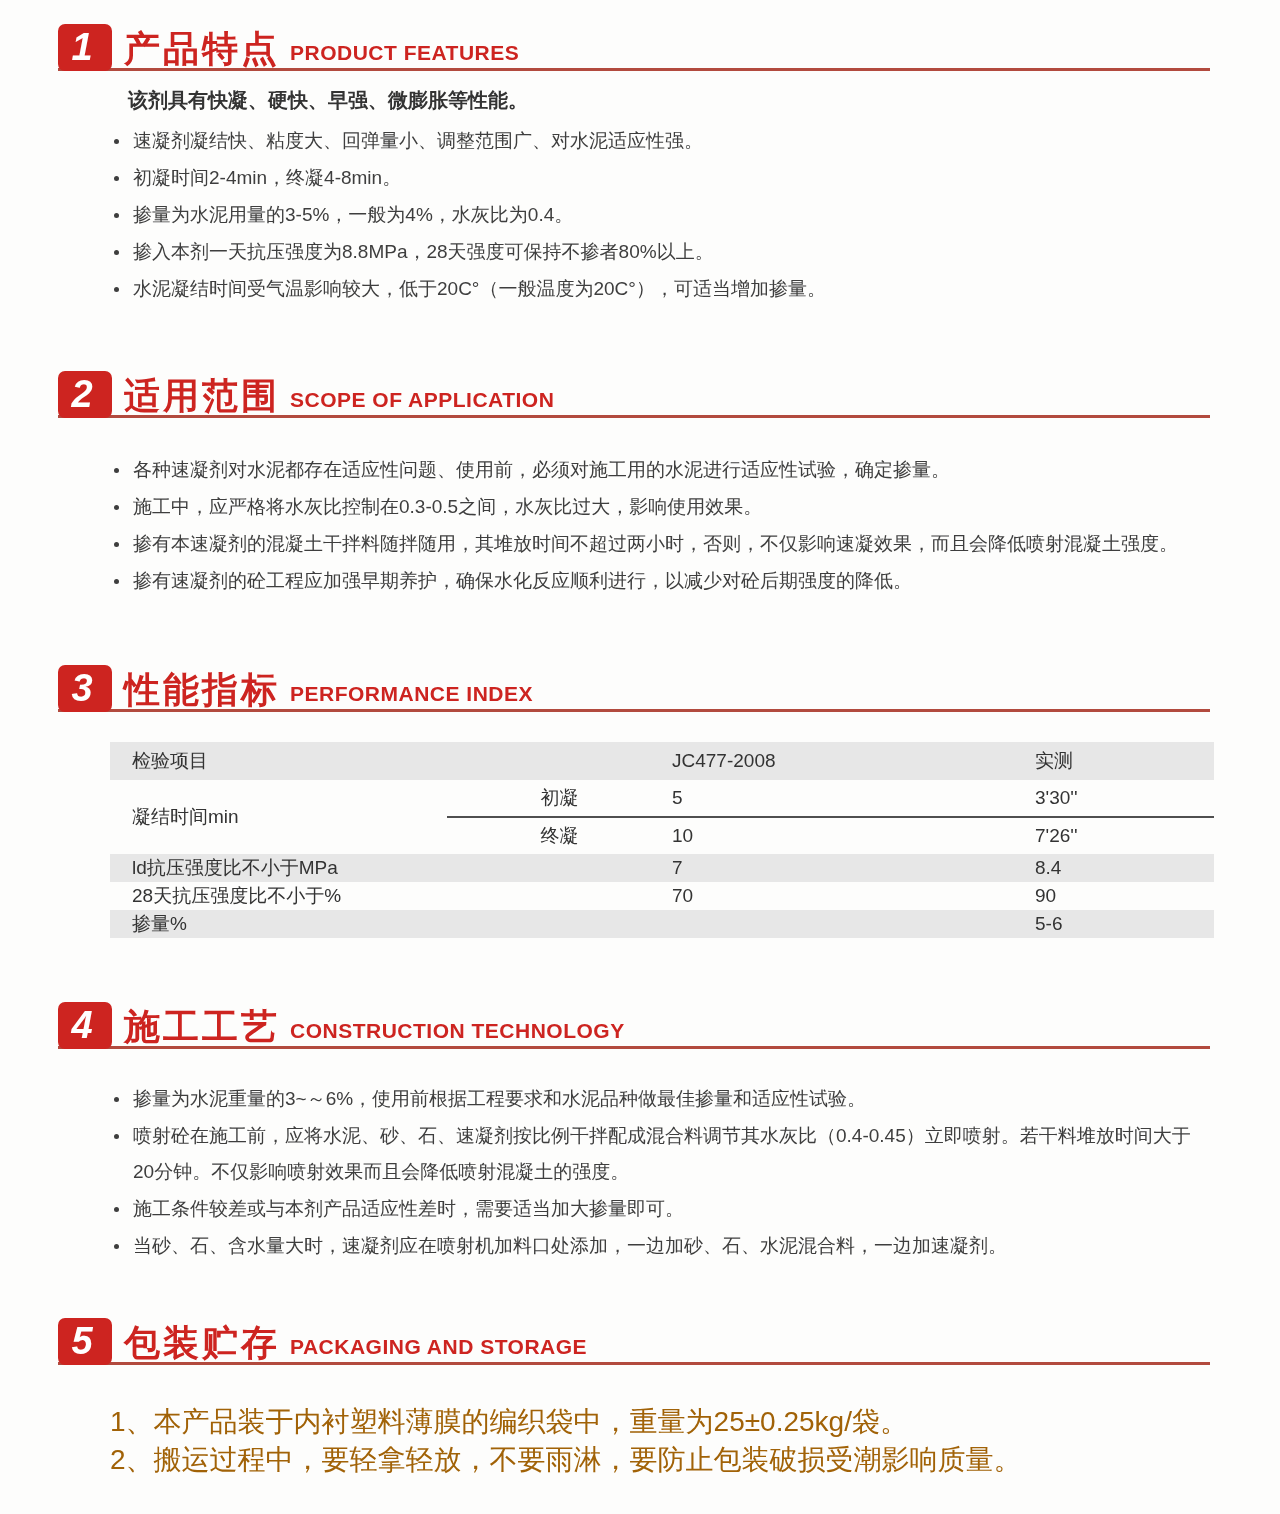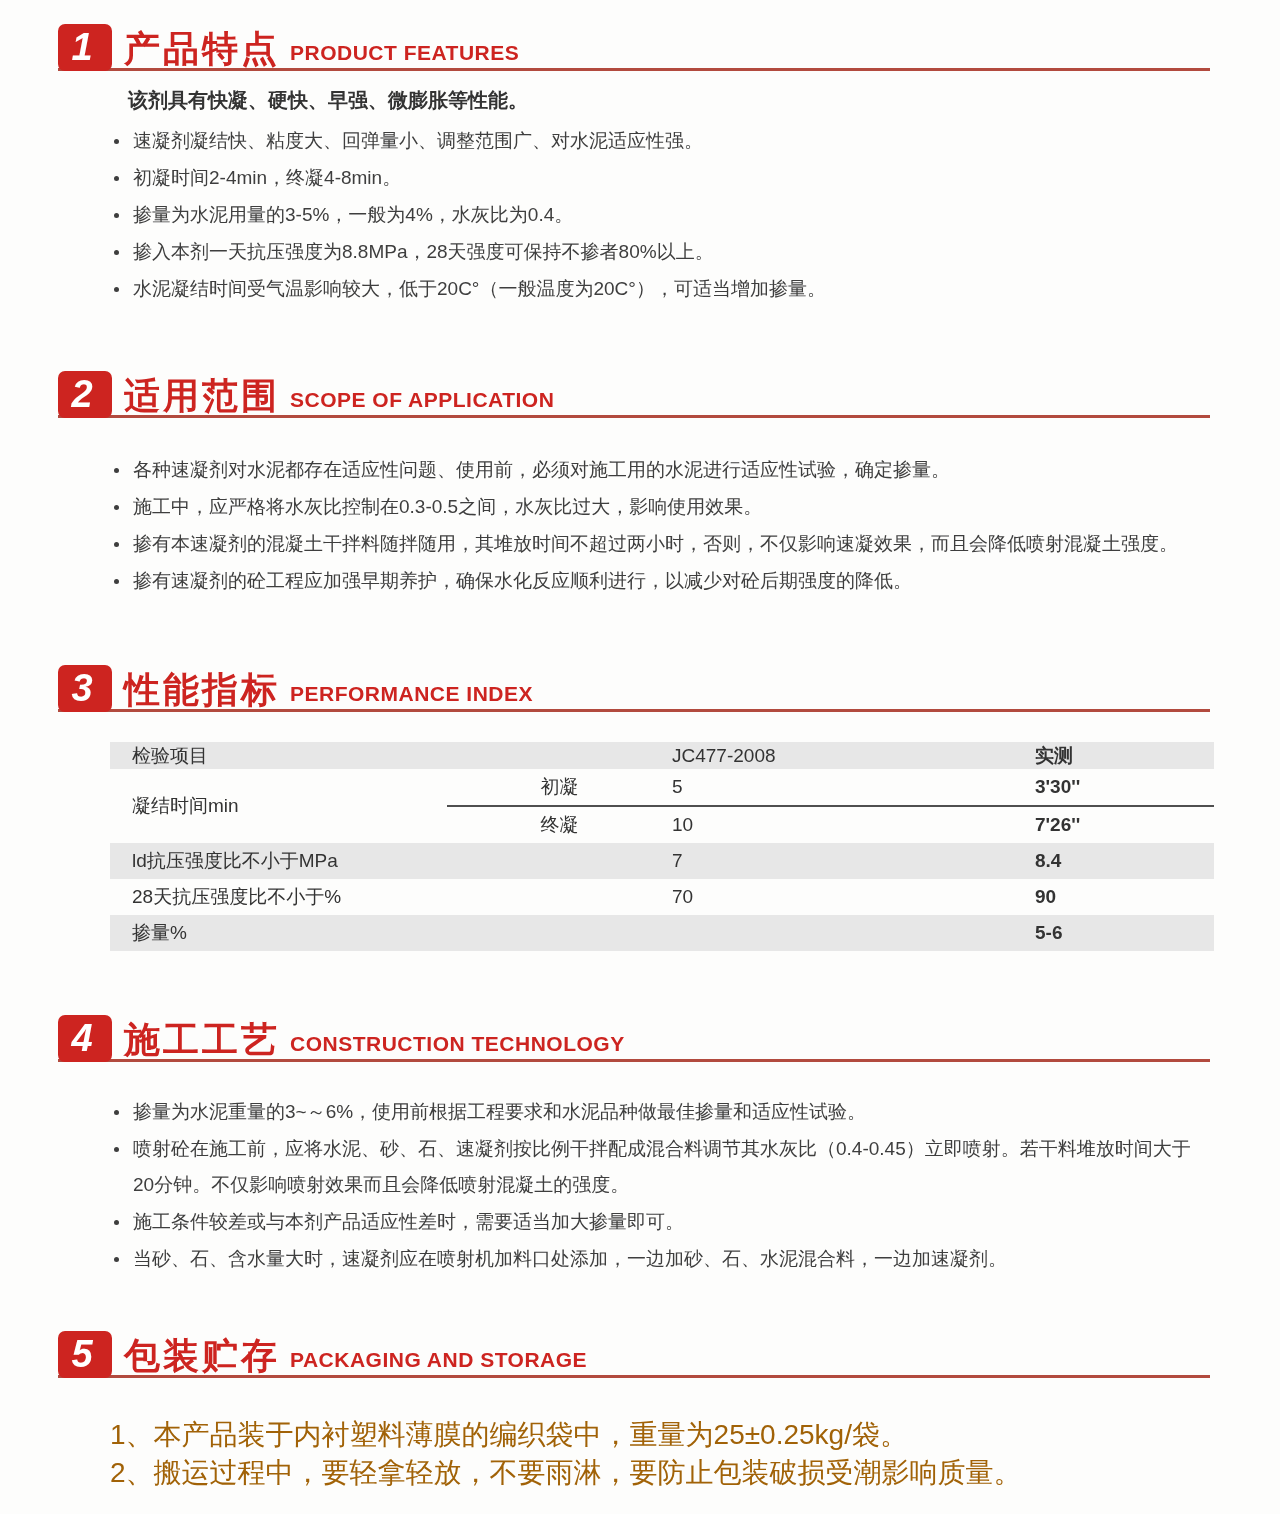--- a/index.html
+++ b/index.html
@@ -102,30 +102,30 @@
     border-collapse: collapse;
     font-size: 19px;
     color: #333333;
     table-layout: fixed;
   }
   table.perf col.c1 { width: 337px; }
   table.perf col.c2 { width: 225px; }
   table.perf col.c3 { width: 230px; }
   table.perf col.c4 { width: 312px; }
   table.perf td {
-    height: 36px;
+    height: 28px;
     padding: 0;
     vertical-align: middle;
   }
   table.perf .grayrow td { background: #e7e7e7; }
   table.perf td.item { padding-left: 22px; text-align: left; }
   table.perf td.sub { text-align: center; }
   table.perf td.std { text-align: left; }
-  table.perf td.meas { padding-left: 133px; text-align: left; font-weight: bold; }
-  table.perf tr.headrow td { height: 27px; }
+  table.perf td.meas { padding-left: 133px; text-align: left; }
+  table.perf tr.headrow td { height: 38px; }
   table.perf tr.subrow-1 td.divided { border-bottom: 2px solid #4f4f4f; }
   table.perf tr.subrow-1 td, table.perf tr.subrow-2 td { height: 37px; }
 
   
   ol.numbered {
     list-style: none;
     margin: 38px 70px 0 110px;
     padding: 0;
   }
   ol.numbered li {

